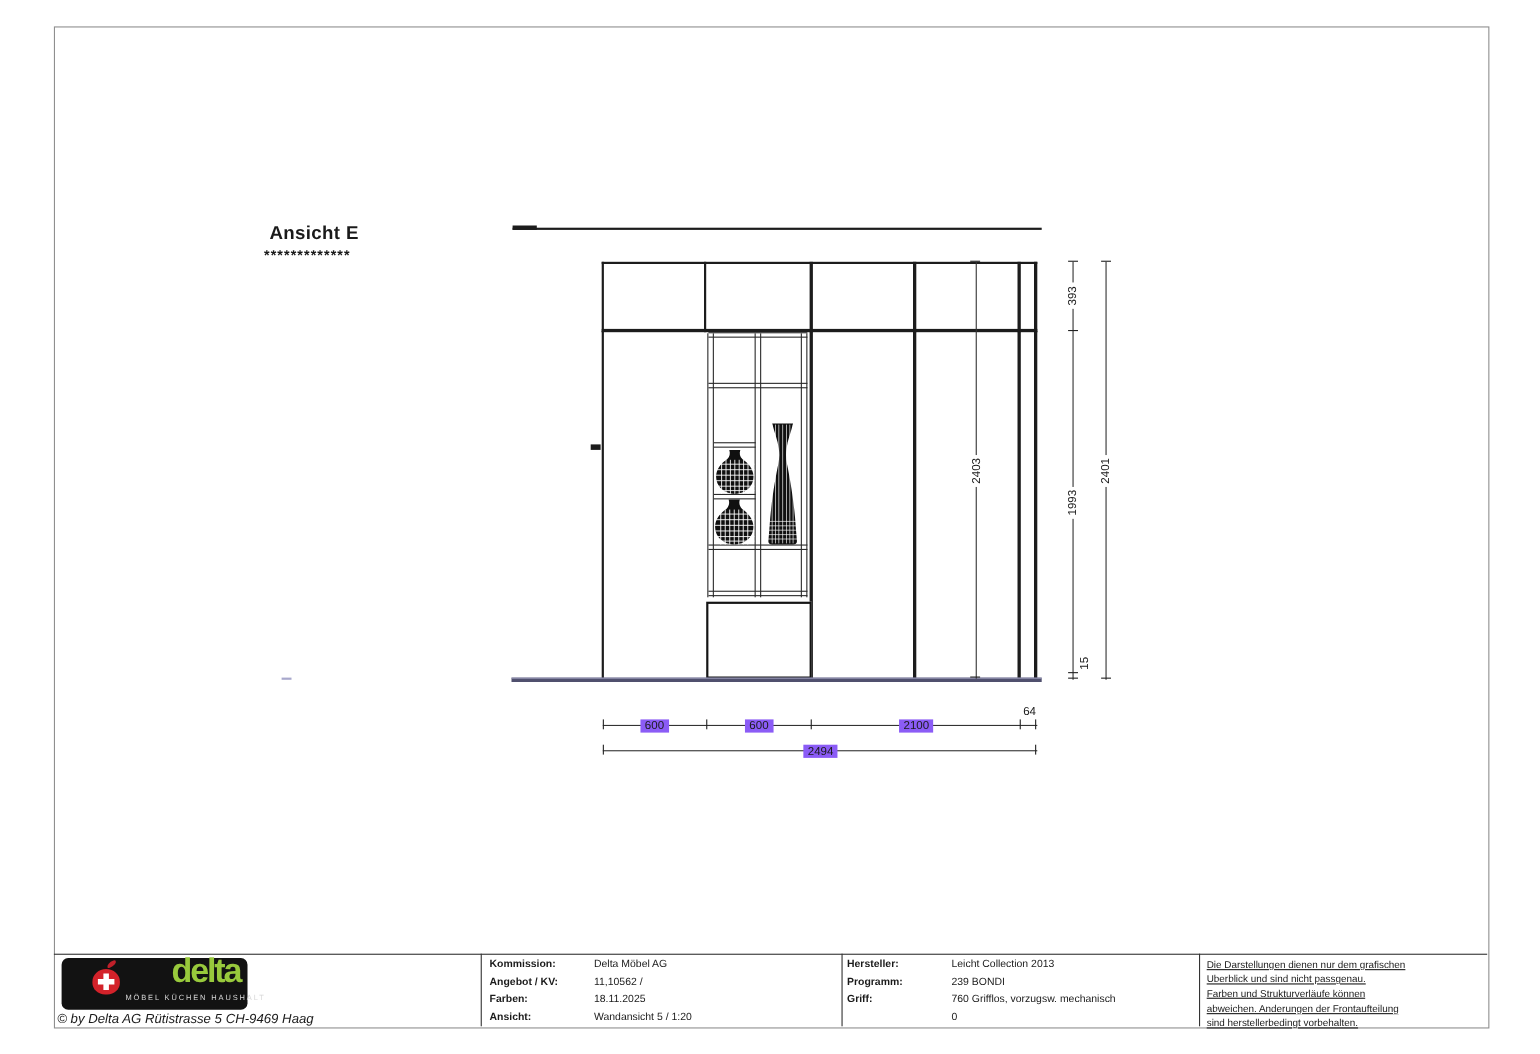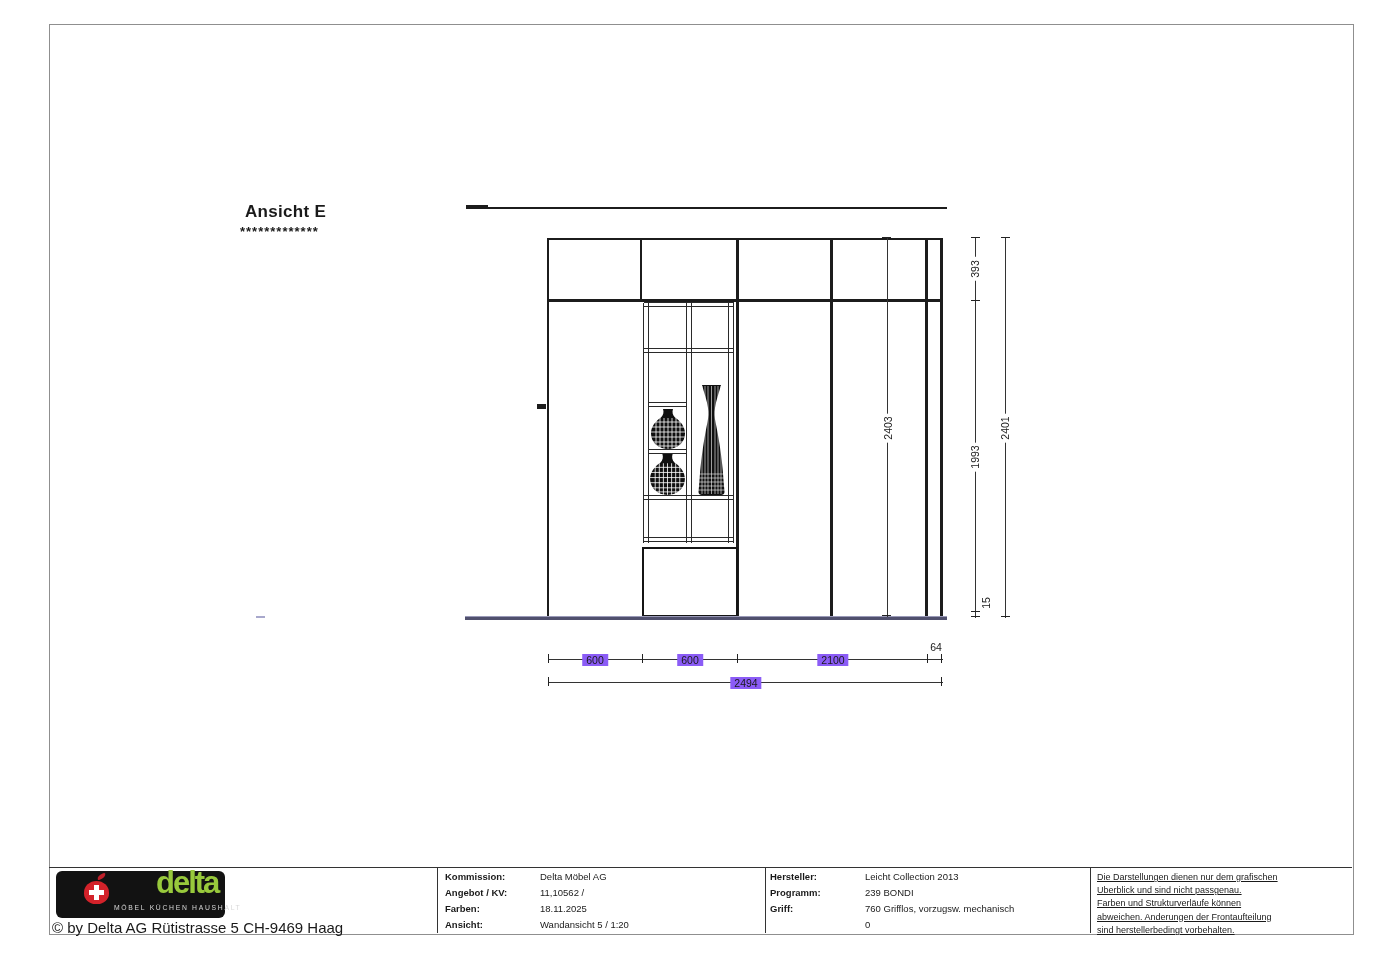--- a/index.html
+++ b/index.html
@@ -28,21 +28,21 @@
   
   #floor-line{position:absolute;left:465px;top:616px;width:482px;height:3px;background:#50506e;border-top:1px solid #9a9ab8;}
   #floor-stub{position:absolute;left:256px;top:616px;width:9px;height:2px;background:#a8a8cc;}
   
   #base-cabinet{position:absolute;left:642px;top:547px;width:96px;height:70px;border:2px solid #151515;box-sizing:border-box;background:#fff;}
   
   .tb-line{position:absolute;background:#333;}
   .tb-label{position:absolute;font-size:9.5px;font-weight:bold;white-space:nowrap;}
   .tb-label.reg{font-weight:normal;margin-top:48px;}
   .tb-value{position:absolute;font-size:9.5px;white-space:nowrap;}
-  .tb-small{position:absolute;font-size:15px;white-space:nowrap;}
+  .tb-small{position:absolute;font-size:12px;white-space:nowrap;font-style:italic;}
   .disc-line{font-size:9px;line-height:13.2px;white-space:nowrap;}
   #disclaimer{position:absolute;left:1097px;top:871px;text-decoration:underline;}
   
   #logo-box{position:absolute;left:56px;top:871px;width:169px;height:47px;background:#121212;border-radius:6px;}
   #logo-brand{position:absolute;left:54px;top:-6px;font-size:31px;font-weight:bold;letter-spacing:-2px;color:#98c93c;margin-left:46px;}
   #logo-tagline{position:absolute;left:58px;top:33px;font-size:6.8px;letter-spacing:1.7px;color:#d8d8d8;white-space:nowrap;}
   #apple{position:absolute;left:28px;top:10px;width:25px;height:23px;background:#d3222a;border-radius:50% 50% 46% 46%;}
   #apple .cross-v{position:absolute;left:10px;top:4px;width:5px;height:15px;background:#fff;}
   #apple .cross-h{position:absolute;left:5px;top:9px;width:15px;height:5px;background:#fff;}
   #apple .leaf{position:absolute;left:13px;top:-7px;width:9px;height:5px;background:#c0202a;border-radius:80% 20% 80% 20%;transform:rotate(-20deg);}

